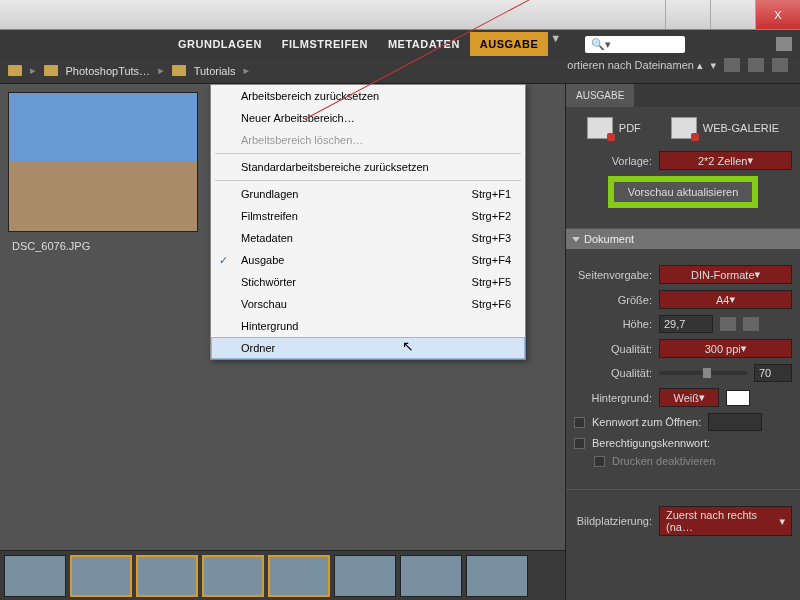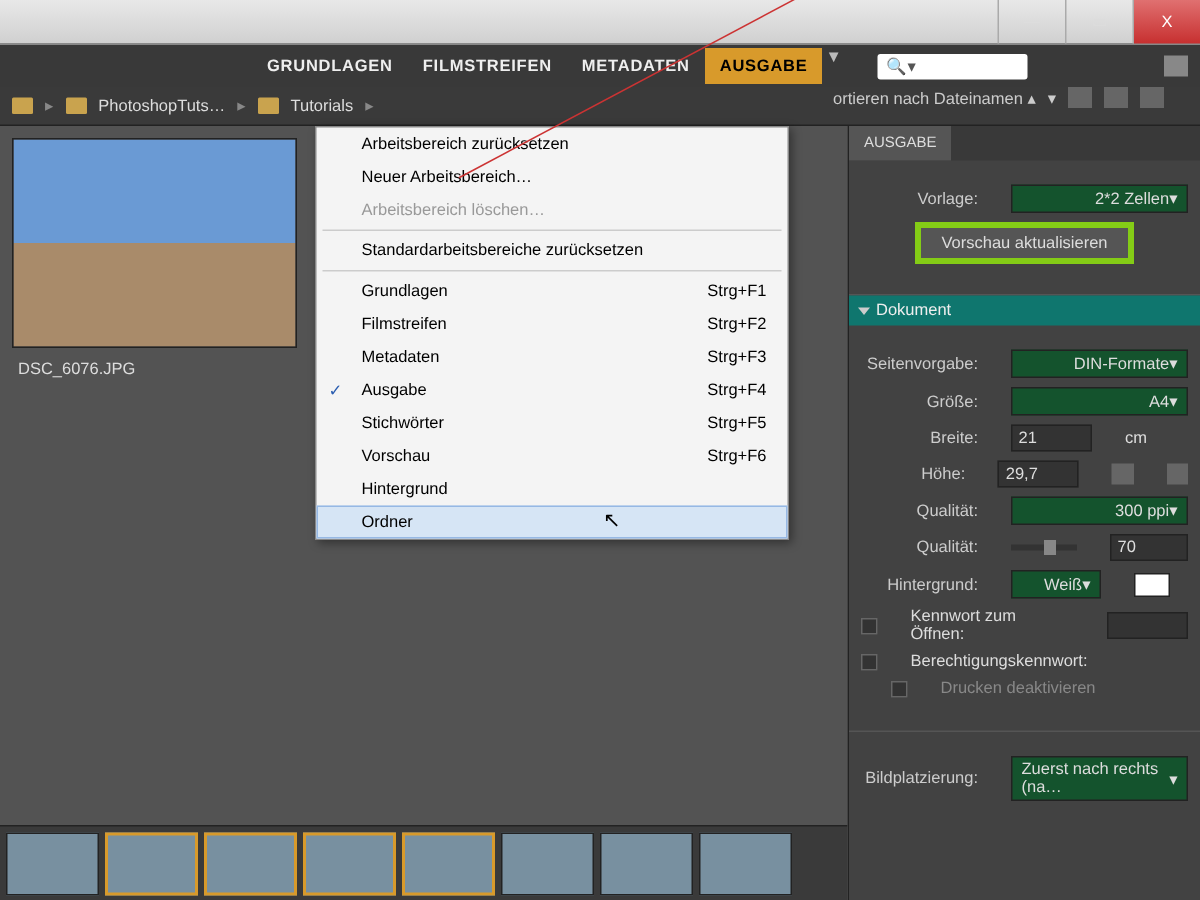--- a/index.html
+++ b/index.html
@@ -10,21 +10,21 @@
 .topbar { height: 28px; background: #393939; display: flex; align-items: center; padding: 0 8px; gap: 4px; }
 .tablabels { display: flex; margin-left: 160px; }
 .tablabel { padding: 6px 10px; font-weight: bold; color: #eee; letter-spacing: 0.5px; }
 .tablabel.active { background: #d89a2b; color: #000; }
 .dropdown-arrow { color: #bbb; margin-left: 2px; }
 .search { margin-left: 20px; background: #fff; color: #555; padding: 2px 6px; border-radius: 2px; width: 100px; }
 .printicon { margin-left: auto; width: 16px; height: 14px; background: #888; }
 .breadcrumb { height: 26px; background: #3a3a3a; display: flex; align-items: center; padding: 0 8px; gap: 8px; color: #ddd; border-bottom: 1px solid #222; }
 .bcfolder { width: 14px; height: 11px; background: #c9a34e; border-radius: 1px; }
 .bc-sep { color: #888; }
-.right-top { position: absolute; right: 24px; top: 58px; display: flex; align-items: center; gap: 8px; color: #ccc; }
+.right-top { position: absolute; right: 12px; top: 58px; display: flex; align-items: center; gap: 8px; color: #ccc; }
 .iconbtn { width: 16px; height: 14px; background: #666; }
 .main { display: flex; height: calc(100% - 84px); }
 .content { flex: 1; background: #535353; padding: 8px; position: relative; overflow: hidden; }
 .thumbgrid { display: flex; flex-wrap: wrap; gap: 100px 40px; }
 .thumb { width: 190px; }
 .thumbimg { width: 190px; height: 140px; background: #8899aa; border: 1px solid #222; }
 .thumbimg.t1 { background: linear-gradient(#6a9ad4 50%, #a98b6a 50%); }
 .thumbimg.t2 { background: linear-gradient(#9fb4c9 55%, #8a7a5a 55%); }
 .thumbimg.t3 { background: linear-gradient(#a8bccc 50%, #9a8a6a 50%); }
 .thumblabel { color: #ddd; margin-top: 6px; padding: 2px 4px; }
@@ -32,27 +32,27 @@
 .filmitem { width: 62px; height: 42px; background: #7890a0; border: 1px solid #222; }
 .filmitem.sel { border: 2px solid #d89a2b; }
 .sidepanel { width: 235px; background: #424242; border-left: 1px solid #222; display: flex; flex-direction: column; overflow: hidden; }
 .paneltabs { display: flex; background: #393939; }
 .paneltab { padding: 6px 10px; background: #555; color: #ddd; font-size: 10px; }
 .panelbody { padding: 10px 8px; }
 .outbtns { display: flex; gap: 30px; margin-bottom: 12px; justify-content: center; }
 .outbtn { display: flex; align-items: center; gap: 6px; color: #ddd; }
 .outicon { width: 26px; height: 22px; background: #ddd; border: 1px solid #999; position: relative; }
 .outicon::after { content: ""; position: absolute; right: -3px; bottom: -3px; width: 8px; height: 8px; background: #c33; border-radius: 2px; }
-.row { display: flex; align-items: center; margin: 6px 0; gap: 22px; }
+.row { display: flex; align-items: center; margin: 6px 0; gap: 7px; }
 .rowlab { width: 78px; text-align: right; color: #ccc; }
-.select { flex: 1; background: #14532d; border: 1px solid #222; color: #ddd; padding: 2px 6px; display: flex; justify-content: flex-end; align-items: center; }
+.select { flex: 1; background: #7f1d1d; border: 1px solid #222; color: #ddd; padding: 2px 6px; display: flex; justify-content: center; align-items: center; }
 .input { background: #333; border: 1px solid #222; color: #ddd; padding: 2px 4px; width: 54px; }
-.panelbtn { display: block; margin: 4px auto; background: #555; border: 4px solid #84cc16; color: #ddd; padding: 4px 14px; }
+.panelbtn { display: block; margin: 4px auto; background: #555; border: 6px solid #84cc16; color: #ddd; padding: 4px 14px; }
 .section { border-top: 1px solid #555; margin-top: 6px; }
-.sectionhdr { background: #0f766e; padding: 4px 6px; color: #eee; display: flex; align-items: center; gap: 4px; }
+.sectionhdr { background: #737373; padding: 4px 6px; color: #eee; display: flex; align-items: center; gap: 4px; }
 .tri { display: inline-block; width: 0; height: 0; border-left: 4px solid transparent; border-right: 4px solid transparent; border-top: 5px solid #ccc; }
 .slider { flex: 1; height: 4px; background: #333; position: relative; }
 .slider::after { content: ""; position: absolute; left: 50%; top: -3px; width: 8px; height: 10px; background: #888; }
 .cbx { width: 11px; height: 11px; background: #333; border: 1px solid #666; }
 .menu { position: absolute; top: 84px; left: 210px; width: 316px; background: #f4f4f4; border: 1px solid #888; box-shadow: 2px 2px 6px rgba(0,0,0,0.4); z-index: 100; color: #000; text-align: right; }
 .menuitem { display: flex; justify-content: space-between; padding: 5px 14px 5px 30px; position: relative; }
 .menuitem.hover { background: #d6e5f5; border: 1px solid #96b8e4; padding: 4px 13px 4px 29px; }
 .menuitem.disabled { color: #999; }
 .menusep { height: 1px; background: #ccc; margin: 2px 4px; }
 .check { position: absolute; left: 8px; color: #2a5db0; }
@@ -125,20 +125,30 @@
       <div class="filmitem"></div>
       <div class="filmitem"></div>
     </div>
   </div>
 
   <div class="sidepanel">
     <div class="paneltabs">
       <div class="paneltab">AUSGABE</div>
     </div>
     <div class="panelbody">
+      <div class="outbtns">
+        <div class="outbtn">
+          <div class="outicon"></div>
+          <span>PDF</span>
+        </div>
+        <div class="outbtn">
+          <div class="outicon"></div>
+          <span>WEB-GALERIE</span>
+        </div>
+      </div>
       <div class="row">
         <div class="rowlab">Vorlage:</div>
         <div class="select">
             <span>2*2 Zellen</span>
             <span>▾</span>
           </div>
       </div>
       <button class="panelbtn">Vorschau aktualisieren</button>
     </div>
     <div class="section">
@@ -155,41 +165,36 @@
             </div>
           </div>
         <div class="row">
             <div class="rowlab">Größe:</div>
             <div class="select">
               <span>A4</span>
               <span>▾</span>
             </div>
           </div>
         <div class="row">
-            <div class="rowlab">Breite:</div>
-            <input class="input" value="21" style="">
-            <span>cm</span>
-          </div>
-        <div class="row">
             <div class="rowlab">Höhe:</div>
             <input class="input" value="29,7" style="">
             <div class="iconbtn"></div>
             <div class="iconbtn"></div>
           </div>
         <div class="row">
             <div class="rowlab">Qualität:</div>
             <div class="select">
               <span>300 ppi</span>
               <span>▾</span>
             </div>
           </div>
         <div class="row">
             <div class="rowlab">Qualität:</div>
             <div class="slider"></div>
-            <input class="input" style="width: 52px;" value="70">
+            <input class="input" style="width: 38px;" value="70">
           </div>
         <div class="row">
             <div class="rowlab">Hintergrund:</div>
             <div class="select" style="flex:0 0 60px">
               <span>Weiß</span>
               <span>▾</span>
             </div>
             <div style="width:24px;height:16px;background:#fff;border:1px solid #222"></div>
           </div>
         <div class="row">

